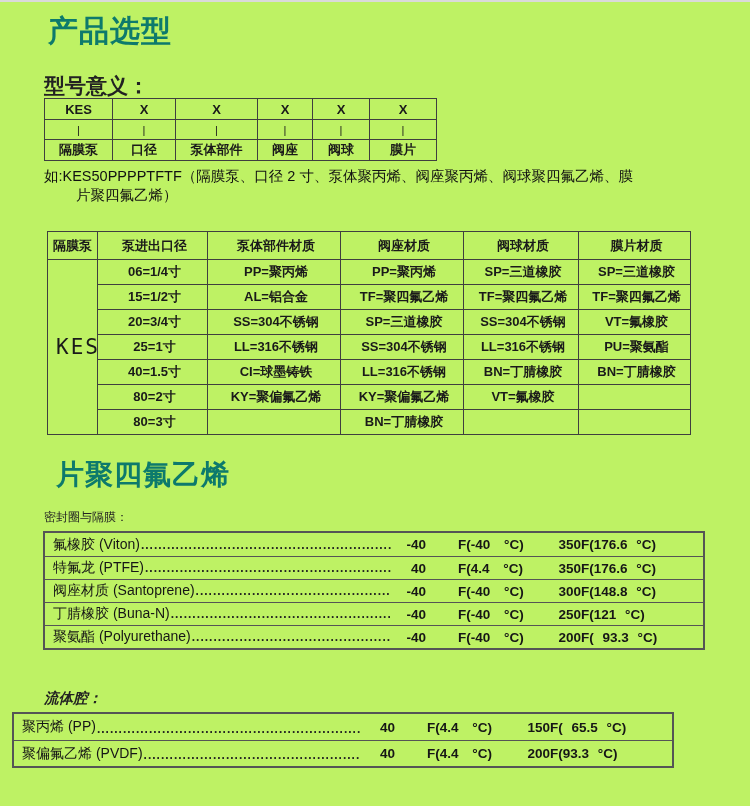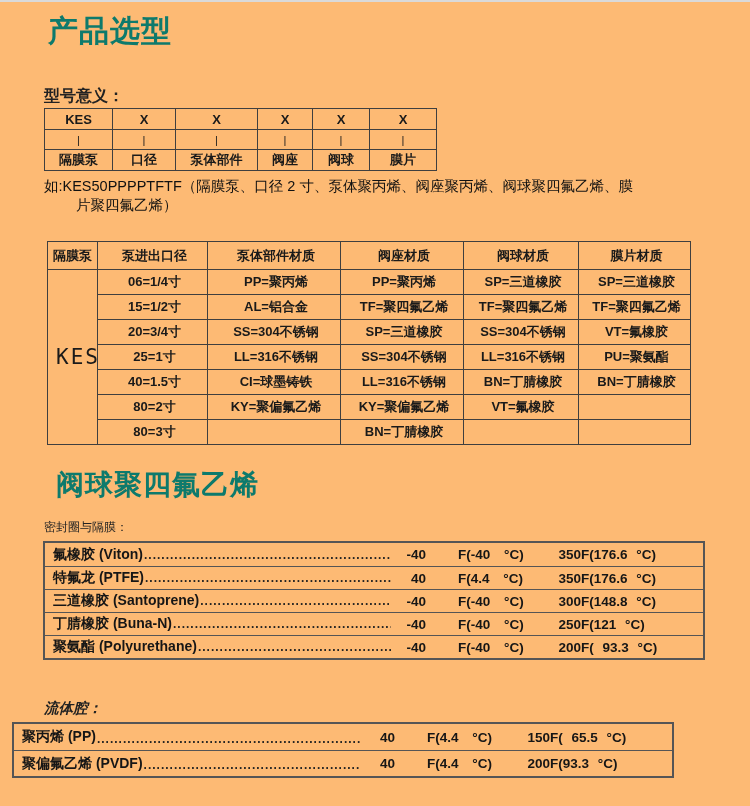--- a/index.html
+++ b/index.html
@@ -1,39 +1,39 @@
 <!DOCTYPE html>
 <html><head>
 <meta charset="utf-8">
 <style>
   * { margin:0; padding:0; box-sizing:border-box; }
   html,body { background:#ffffff; }
   .page {
     position:relative;
     width:750px; height:806px;
-    background:#fdba74;
+    background:#bef264;
     border-top:2px solid #dadada;
     font-family:"Liberation Sans","DejaVu Sans",sans-serif;
     color:#1c1c1c;
     overflow:hidden;
   }
   
   .title1 {
     margin:12px 0 0 48px;
     font-size:30px; line-height:34px;
     font-weight:700; color:#0d7a6c; letter-spacing:1px;
   }
   .title2 {
     margin:22px 0 0 56px;
     font-size:28px; line-height:36px;
     font-weight:700; color:#0d7a6c; letter-spacing:1px;
   }
   .sublabel {
-    margin:38px 0 0 44px;
-    font-size:16px; line-height:20px; font-weight:700; color:#222;
+    margin:28px 0 0 44px;
+    font-size:21px; line-height:20px; font-weight:700; color:#222;
   }
   .sublabel2 {
     margin:14px 0 4px 44px;
     font-size:12px; line-height:20px; font-weight:400; color:#222;
   }
   .sublabel3 {
     margin:38px 0 4px 44px;
     font-size:14.5px; line-height:20px; font-weight:700; color:#222;font-style:italic;
   }
 
@@ -81,21 +81,21 @@
     border:2px solid #555;
   }
   .temp-row {
     display:flex; align-items:center;
     height:23px; padding:0 10px 0 8px;
     border-top:1px solid #555;
   }
   .temp-row:first-child { border-top:none; }
   .fluid .temp-row { height:26px; }
   .temp-row .mname {
-    white-space:nowrap; font-size:14px; font-weight:700; color:#161616;
+    white-space:nowrap; font-size:14px; font-weight:400; color:#161616;
   }
   .temp-row .dots {
     flex:1; overflow:hidden; white-space:nowrap;
     align-self:flex-end; padding-bottom:4px; margin:0 1px;
     font-size:12px; font-weight:600; letter-spacing:1px; color:#222;
   }
   .temp-row .dots::before {
     content:"......................................................................................................................................................................................";
   }
   .temp-row .v { font-size:13.5px; font-weight:600; white-space:nowrap; color:#161616; }
@@ -222,21 +222,21 @@
       <tr>
         <td>80=3寸</td>
         <td></td>
         <td>BN=丁腈橡胶</td>
         <td></td>
         <td></td>
       </tr>
     </tbody>
   </table>
 
-  <div class="title2">阀球聚四氟乙烯</div>
+  <div class="title2">片聚四氟乙烯</div>
 
   <div class="sublabel2">密封圈与隔膜：</div>
 
   <div class="temp-table seal">
     <div class="temp-row">
       <span class="mname">氟橡胶  (Viton)</span>
       <span class="dots"></span>
       <span class="v lowf">-40</span>
       <span class="v lowc">F(-40 °C)</span>
       <span class="v highf">350</span>
@@ -244,21 +244,21 @@
     </div>
     <div class="temp-row">
       <span class="mname">特氟龙  (PTFE)</span>
       <span class="dots"></span>
       <span class="v lowf">40</span>
       <span class="v lowc">F(4.4 °C)</span>
       <span class="v highf">350</span>
       <span class="v highc">F(176.6 °C)</span>
     </div>
     <div class="temp-row">
-      <span class="mname">三道橡胶  (Santoprene)</span>
+      <span class="mname">阀座材质  (Santoprene)</span>
       <span class="dots"></span>
       <span class="v lowf">-40</span>
       <span class="v lowc">F(-40 °C)</span>
       <span class="v highf">300</span>
       <span class="v highc">F(148.8 °C)</span>
     </div>
     <div class="temp-row">
       <span class="mname">丁腈橡胶  (Buna-N)</span>
       <span class="dots"></span>
       <span class="v lowf">-40</span>

